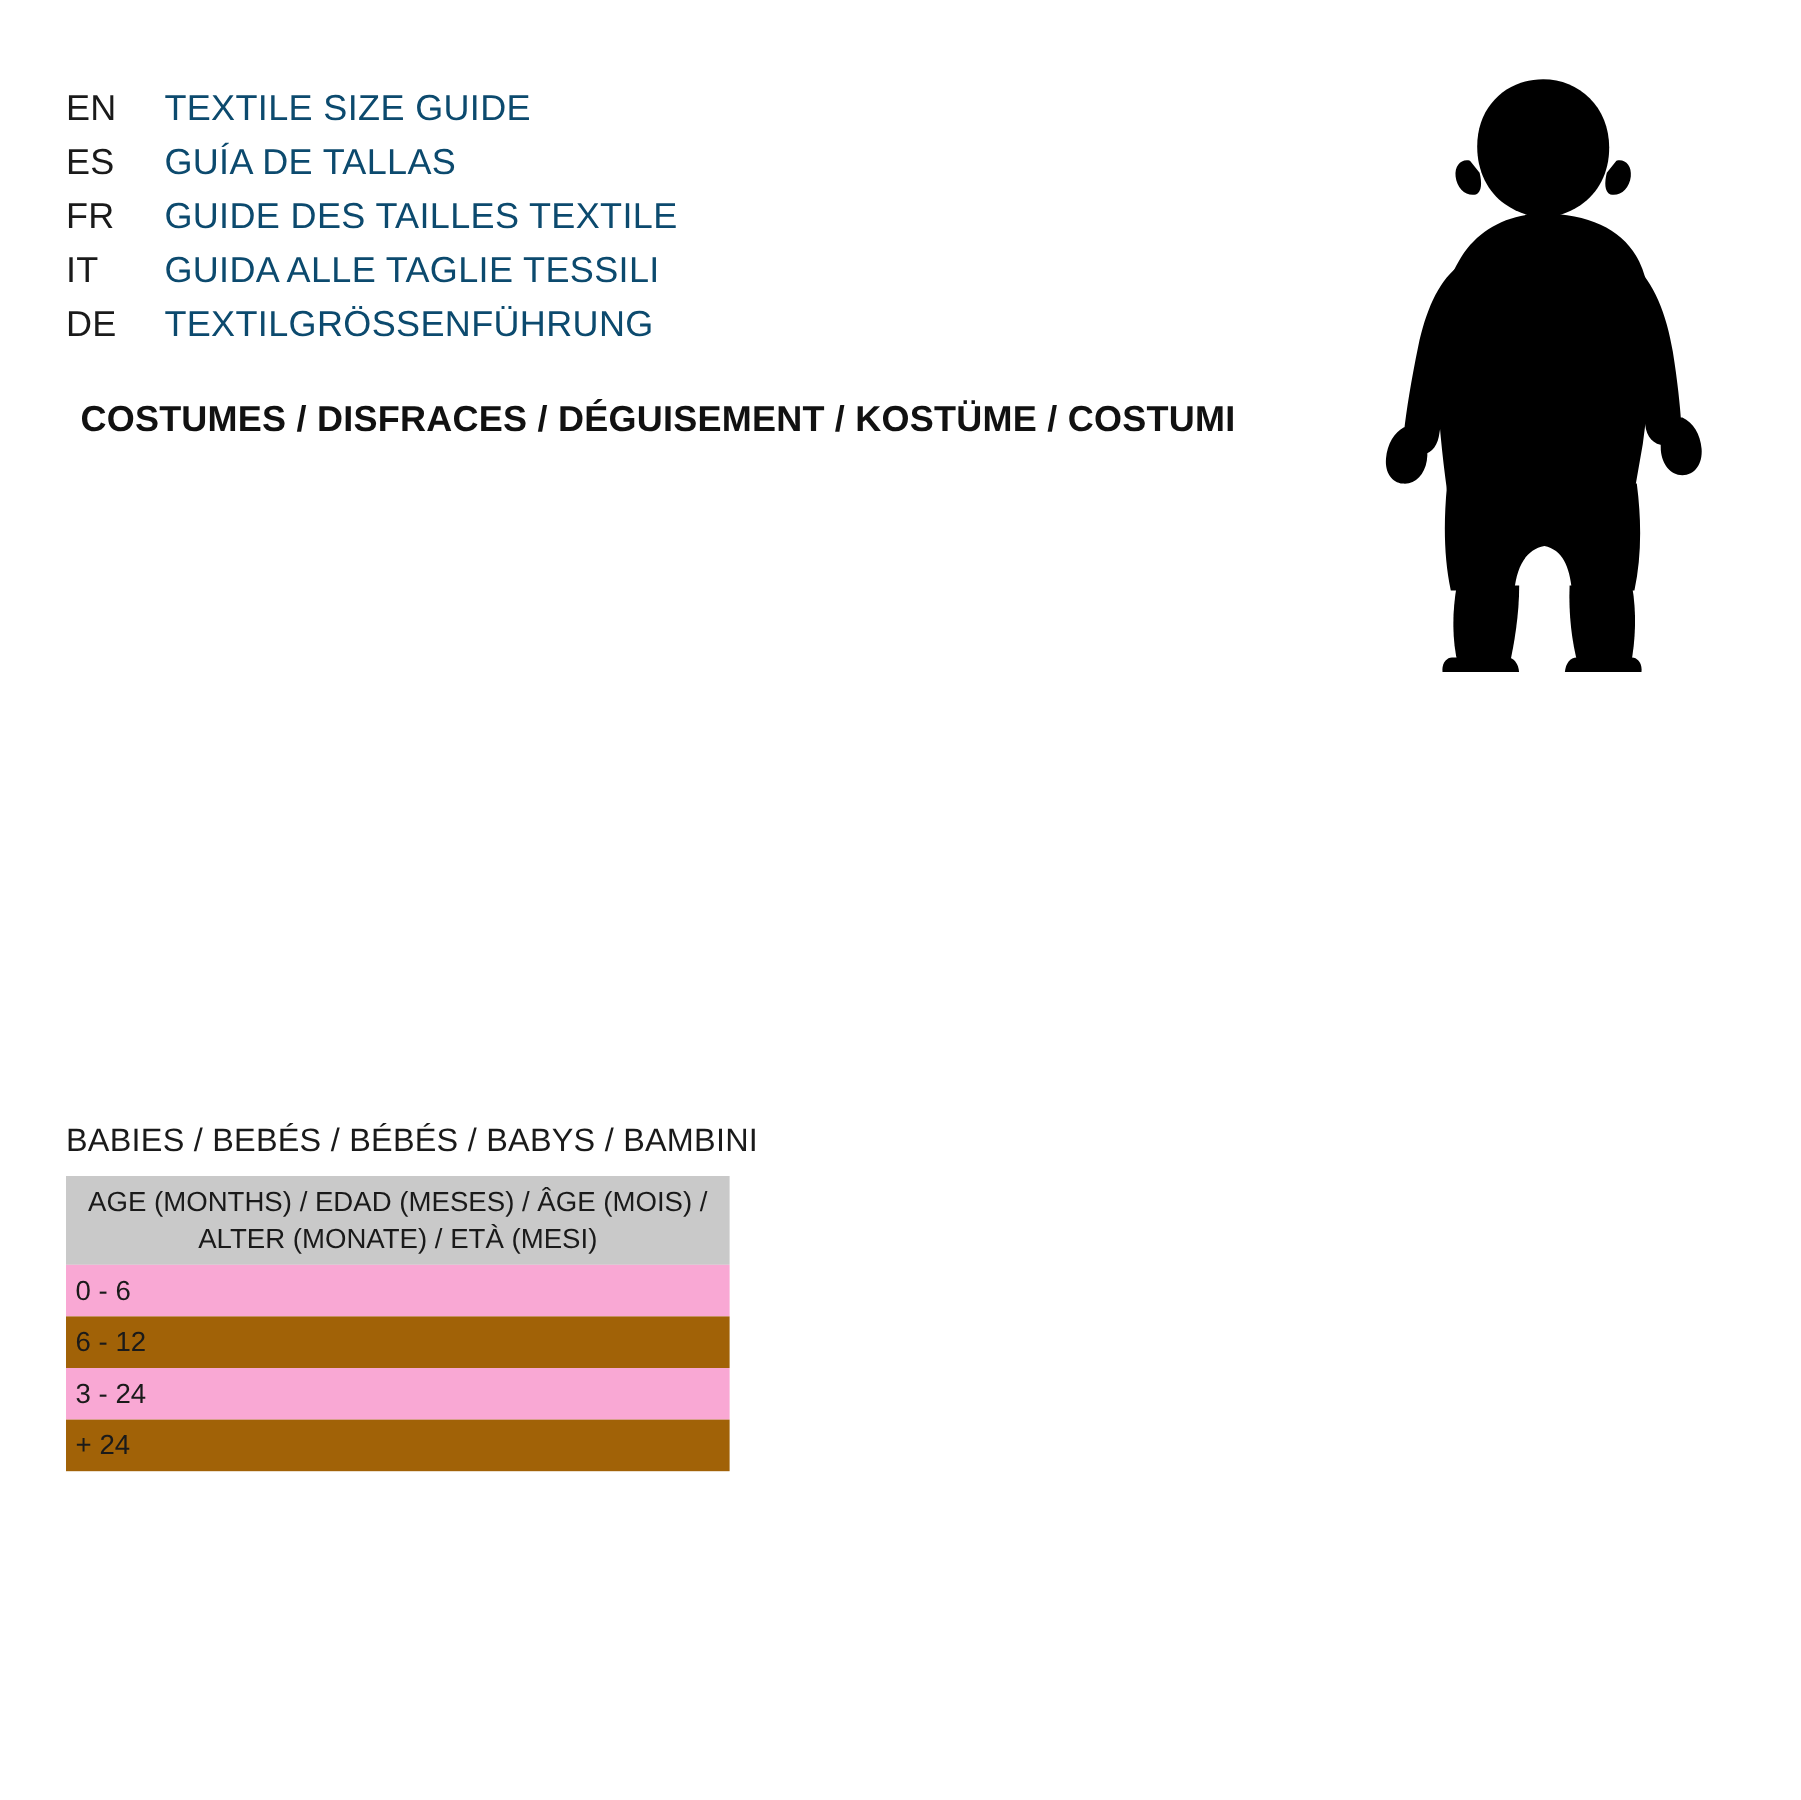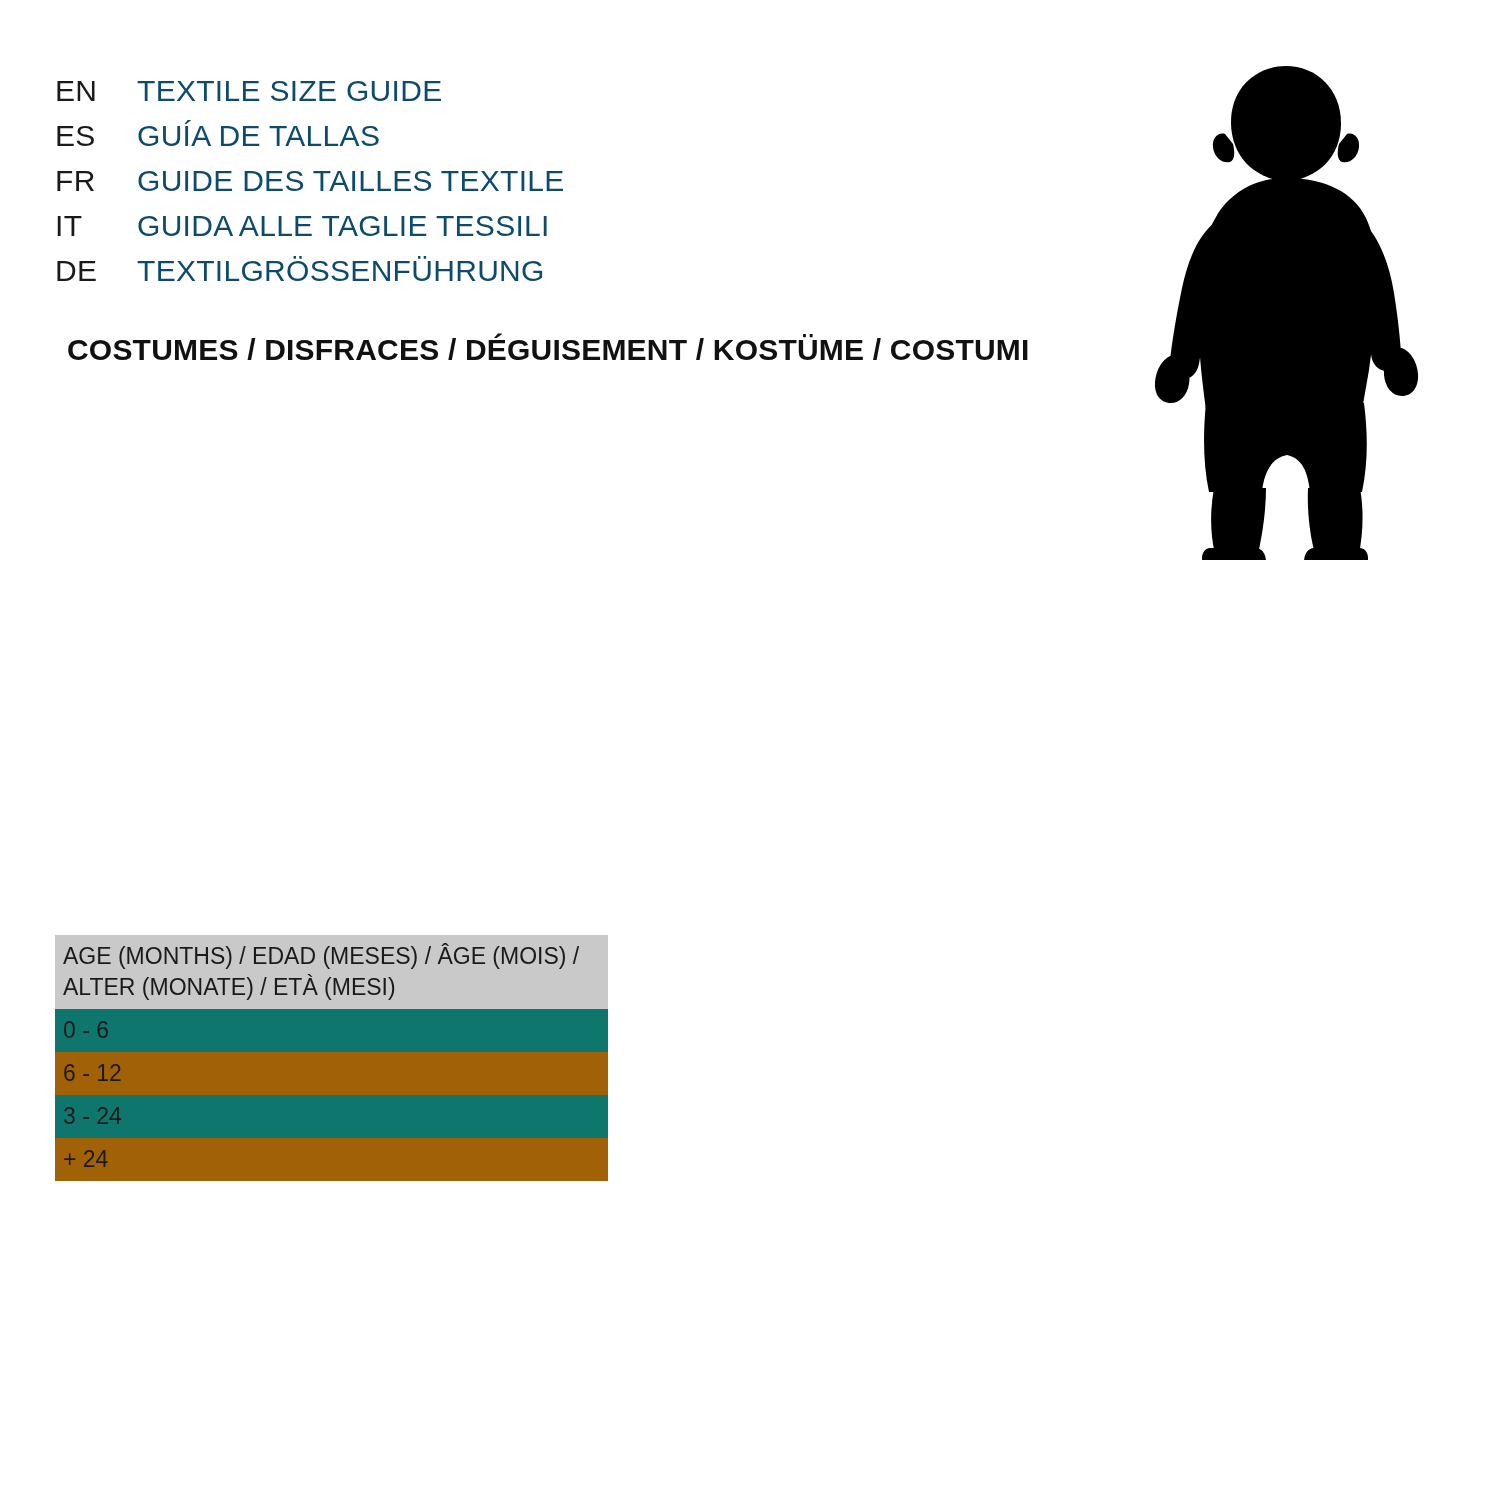--- a/index.html
+++ b/index.html
@@ -87,36 +87,36 @@
     margin-bottom: 14px;
     white-space: nowrap;
   }
   table.size-table {
     border-collapse: collapse;
     width: 553px;
     table-layout: fixed;
   }
   table.size-table th {
     background: #c9c9c9;
-    text-align: left;
+    text-align: center;
     font-weight: normal;
     font-size: 23px;
     line-height: 1.33;
     padding: 6px 8px 7px 8px;
     color: #1a1a1a;
   }
   table.size-table td {
     text-align: left;
     font-size: 23px;
     padding: 6px 8px 7px 8px;
     color: #1a1a1a;
     height: 30px;
   }
   table.size-table tr.row-odd td {
-    background: #0f766e;
+    background: #f9a8d4;
   }
   table.size-table tr.row-even td {
     background: #a16207;
   }
 </style>
 </head>
 <body>
 
 <div class="page">
 
@@ -184,20 +184,21 @@
         <path d="M100,488 C96,488 92,492 92,498 C92,507 99,514 112,514 L145,514
                  C152,514 156,509 156,502 C156,494 152,488 146,488 Z"></path>
 
         <path d="M204,488 C198,488 194,494 194,502 C194,509 198,514 205,514 L238,514
                  C251,514 258,507 258,498 C258,492 254,488 250,488 Z"></path>
       </g>
     </svg>
   </div>
 
   <div class="table-section">
+    <div class="table-title">BABIES / BEBÉS / BÉBÉS / BABYS / BAMBINI</div>
     <table class="size-table">
       <thead>
         <tr>
           <th>AGE (MONTHS) / EDAD (MESES) / ÂGE (MOIS) / ALTER (MONATE) / ETÀ (MESI)</th>
         </tr>
       </thead>
       <tbody>
         <tr class="row-odd">
           <td>0 - 6</td>
         </tr>

